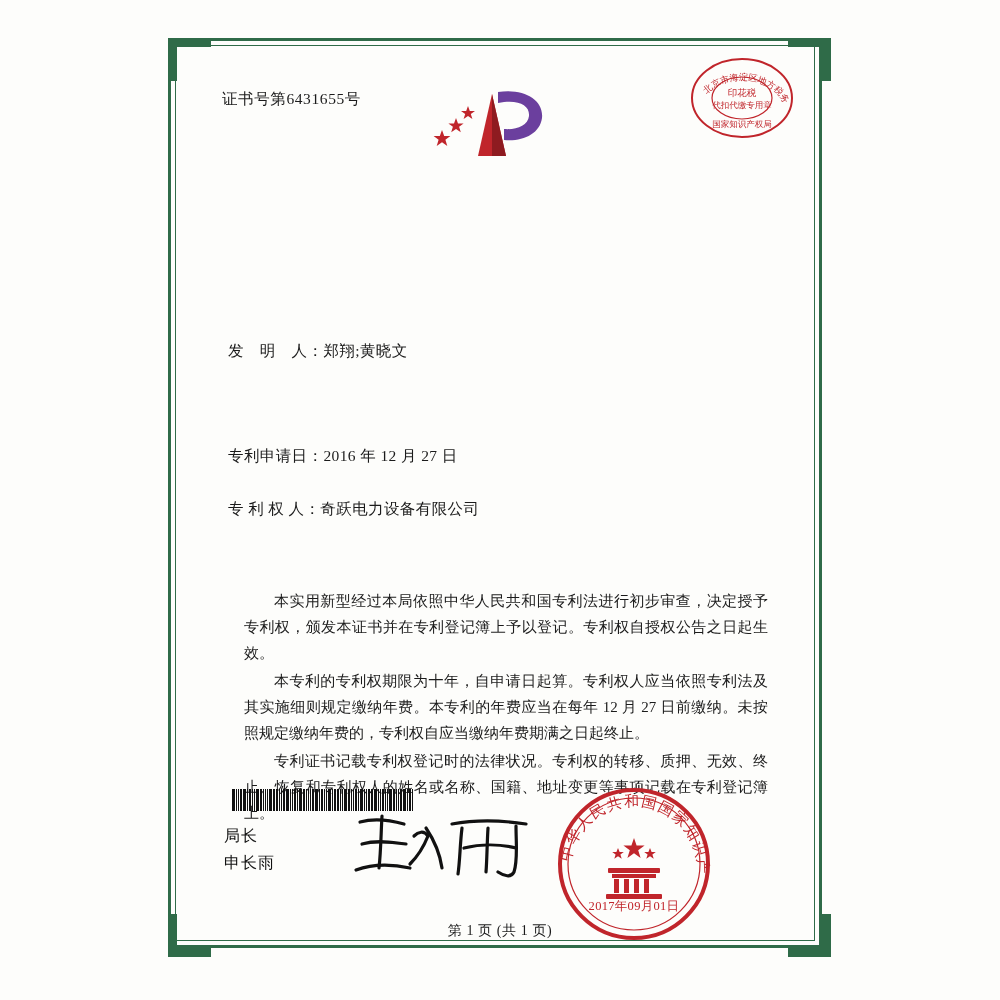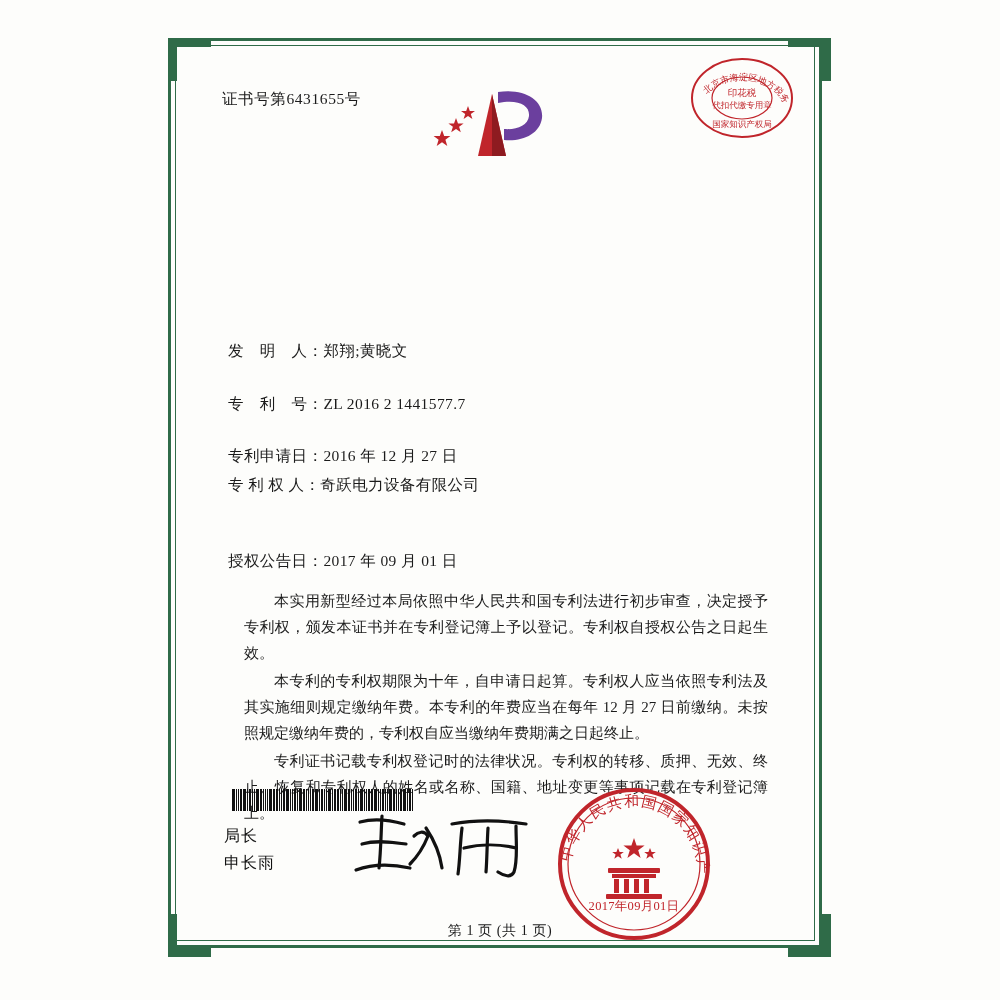--- a/index.html
+++ b/index.html
@@ -107,21 +107,21 @@
     white-space: nowrap;
     letter-spacing: 0.4px;
   }
   .field .label { display: inline-block; }
   .field .value { display: inline-block; }
 
   #f0 { top: 288px; }
   #f1 { top: 341px; }
   #f2 { top: 394px; }
   #f3 { top: 446px; }
-  #f4 { top: 475px; }
+  #f4 { top: 499px; }
   #f5 { top: 551px; }
 
   
   #body-text {
     position: absolute;
     left: 228px;
     top: 588px;
     width: 540px;
     font-size: 15px;
     line-height: 26px;
@@ -238,31 +238,25 @@
       <text x="54" y="41" font-size="9.5" fill="#c0252b" text-anchor="middle" font-family="'DejaVu Serif',serif">印花税</text>
       <text x="54" y="53" font-size="8.5" fill="#c0252b" text-anchor="middle" font-family="'DejaVu Serif',serif">代扣代缴专用章</text>
       <text x="54" y="72" font-size="8.5" fill="#c0252b" text-anchor="middle" font-family="'DejaVu Serif',serif">国家知识产权局</text>
     </svg>
   </div>
 
 
   <div class="field" id="f1">
     <span class="label">发　明　人：</span><span class="value">郑翔;黄晓文</span>
   </div>
-  <div class="field" id="f2">
-    <span class="label">专　利　号：</span><span class="value">ZL 2016 2 1441577.7</span>
-  </div>
   <div class="field" id="f3">
     <span class="label">专利申请日：</span><span class="value">2016 年 12 月 27 日</span>
   </div>
   <div class="field" id="f4">
     <span class="label">专 利 权 人：</span><span class="value">奇跃电力设备有限公司</span>
-  </div>
-  <div class="field" id="f5">
-    <span class="label">授权公告日：</span><span class="value">2017 年 09 月 01 日</span>
   </div>
 
   <div id="body-text">
     <p>本实用新型经过本局依照中华人民共和国专利法进行初步审查，决定授予专利权，颁发本证书并在专利登记簿上予以登记。专利权自授权公告之日起生效。</p>
     <p>本专利的专利权期限为十年，自申请日起算。专利权人应当依照专利法及其实施细则规定缴纳年费。本专利的年费应当在每年 12 月 27 日前缴纳。未按照规定缴纳年费的，专利权自应当缴纳年费期满之日起终止。</p>
     <p>专利证书记载专利权登记时的法律状况。专利权的转移、质押、无效、终止、恢复和专利权人的姓名或名称、国籍、地址变更等事项记载在专利登记簿上。</p>
   </div>
 
   <div id="barcode">
       <i style="width: 3px;"></i>

